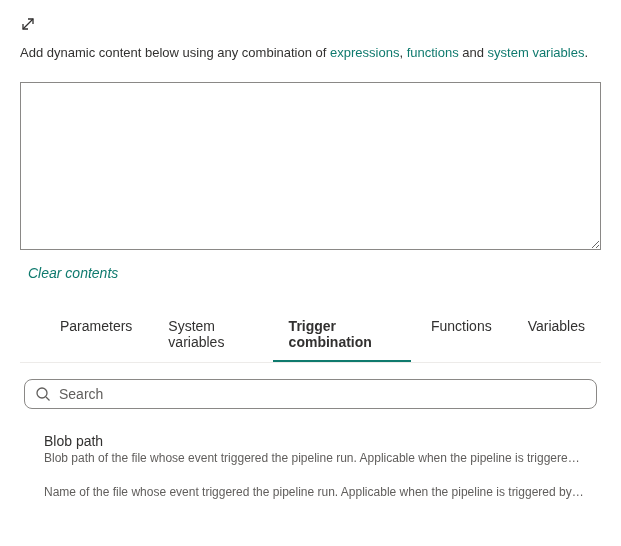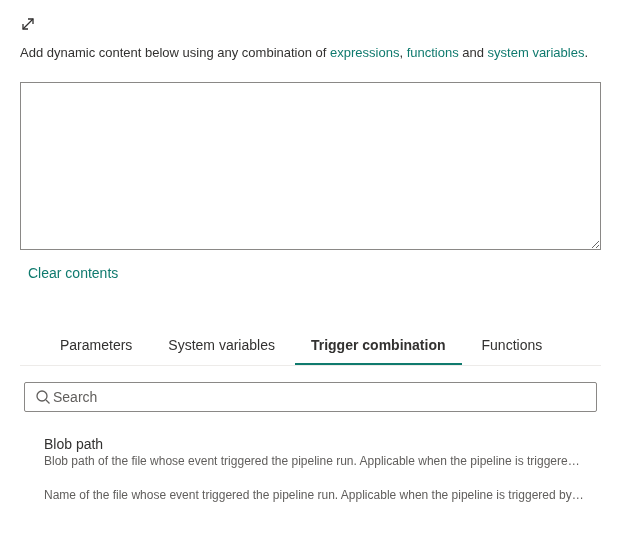--- a/index.html
+++ b/index.html
@@ -55,21 +55,22 @@
       outline: none;
       margin-bottom: 12px;
     }
     .clear-link {
       color: #0f7a6e;
       font-size: 14px;
       text-decoration: none;
       cursor: pointer;
       display: inline-block;
       margin-left: 8px;
-      margin-bottom: 48px;
+      margin-bottom: 29px;
+      font-style: italic;
     }
     .tabs {
       display: flex;
       gap: 4px;
       border-bottom: 1px solid #edebe9;
       padding-left: 24px;
     }
     .tab {
       padding: 8px 16px 10px;
       font-size: 14px;
@@ -82,23 +83,23 @@
       font-weight: 600;
       border-bottom-color: #0f7a6e;
     }
     .search-wrap {
       margin: 16px 4px 24px;
     }
     .search {
       display: flex;
       align-items: center;
       border: 1px solid #8a8886;
-      border-radius: 2px;
+      border-radius: 8px;
       padding: 6px 10px;
-      gap: 2px;
+      gap: 8px;
     }
     .search-icon {
       width: 16px;
       height: 16px;
       flex-shrink: 0;
       color: #605e5c;
     }
     .search-input {
       border: none;
       outline: none;
@@ -150,20 +151,21 @@
 
 <textarea class="editor" style=""></textarea>
 
 <a class="clear-link">Clear contents</a>
 
 <div class="tabs">
   <div class="tab">Parameters</div>
   <div class="tab">System variables</div>
   <div class="tab active">Trigger combination</div>
   <div class="tab">Functions</div>
+  <div class="tab">Variables</div>
 </div>
 
 <div class="search-wrap">
   <div class="search">
     <svg class="search-icon" viewBox="0 0 16 16" fill="none" stroke="currentColor" stroke-width="1.3">
       <circle cx="7" cy="7" r="5"></circle>
       <line x1="11" y1="11" x2="14.5" y2="14.5"></line>
     </svg>
     <input type="text" class="search-input" placeholder="Search" style="">
   </div>

